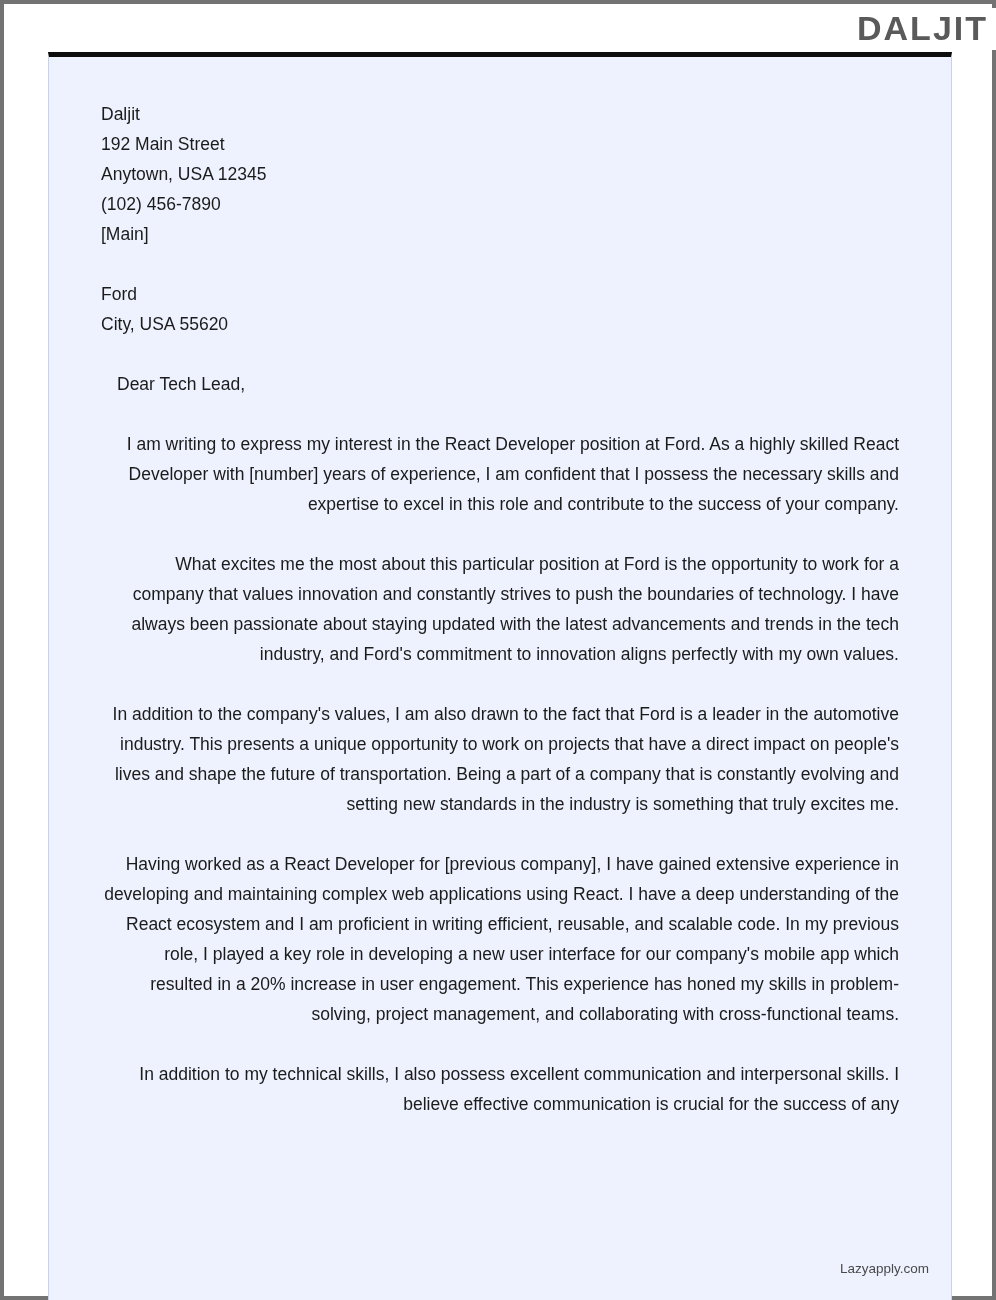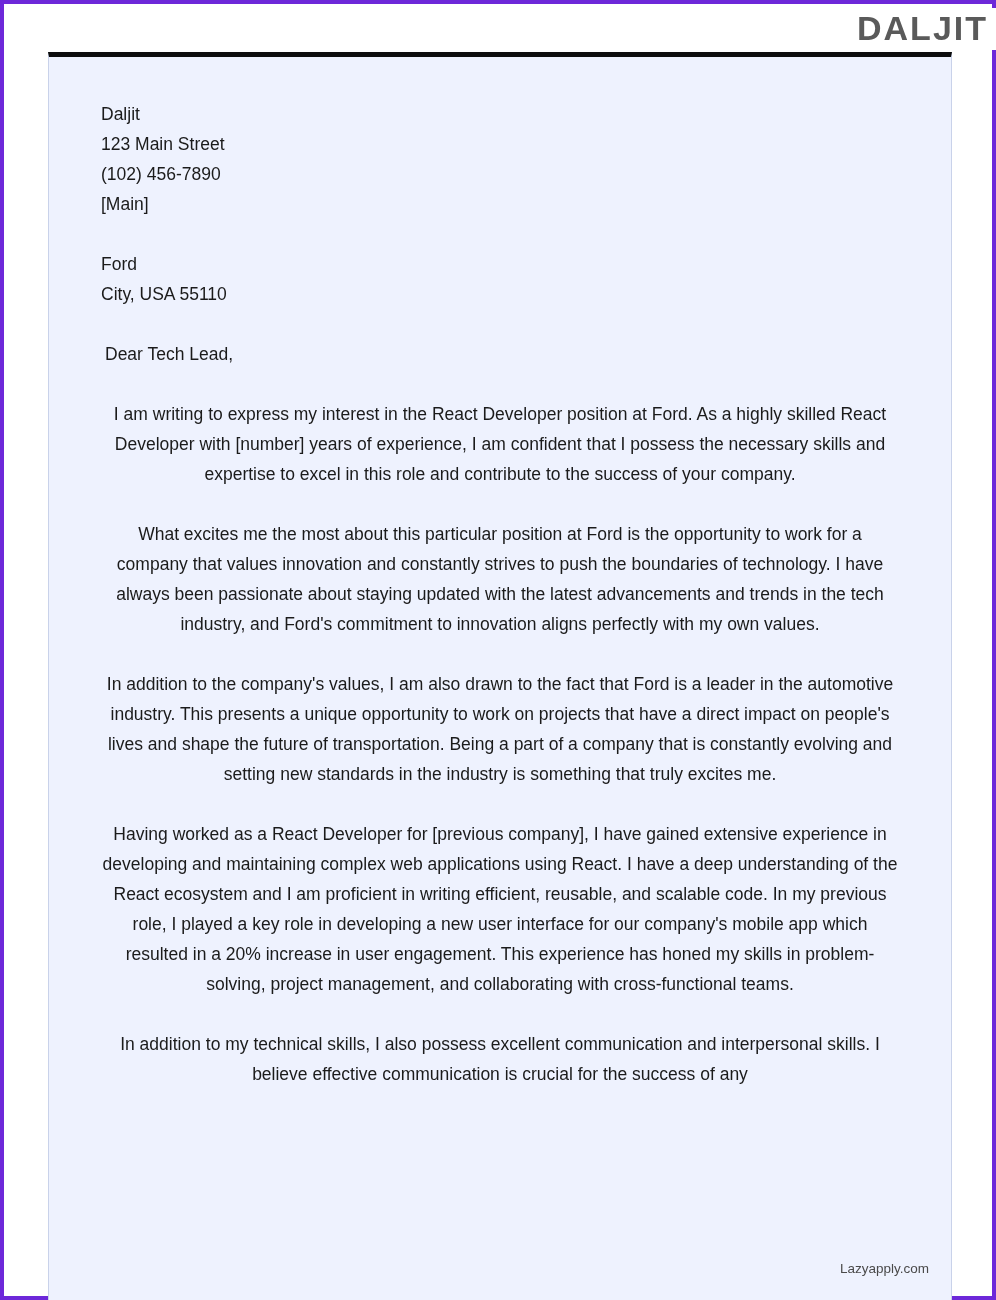--- a/index.html
+++ b/index.html
@@ -16,21 +16,21 @@
     position: relative;
   }
 
   
   .page-frame {
     position: absolute;
     left: 0;
     top: 0;
     width: 996px;
     height: 1300px;
-    border: 4px solid #6d28d9;
+    border: 4px solid #737373;
     background: #ffffff;
   }
 
   
   .header-band {
     position: absolute;
     left: 4px;
     top: 4px;
     width: 988px;
     height: 42px;
@@ -72,26 +72,26 @@
 
   .addr-line {
     display: block;
     white-space: pre;
   }
 
   .block-gap { height: 30px; }
 
   .para {
     margin: 0 0 30px 0;
-    text-align: center;
+    text-align: right;
   }
   .para:last-child { margin-bottom: 16px; }
 
   .salutation {
-    margin: 0 0 30px 4px;
+    margin: 0 0 30px 16px;
   }
 
   
   .brand-mark {
     position: absolute;
     right: 18px;
     bottom: 22px;
     font-family: "Liberation Sans", sans-serif;
     font-size: 13.5px;
     color: #4a4a4a;
@@ -106,30 +106,31 @@
 
   <div class="header-band">
     <div class="header-name">DALJIT</div>
   </div>
 
   <div class="letter-sheet">
     <div class="letter-body">
 
       <div>
         <span class="addr-line">Daljit</span>
-        <span class="addr-line">123 Main Street</span>
+        <span class="addr-line">192 Main Street</span>
+        <span class="addr-line">Anytown, USA 12345</span>
         <span class="addr-line">(102) 456-7890</span>
         <span class="addr-line">[Main]</span>
       </div>
 
       <div class="block-gap"></div>
 
       <div>
         <span class="addr-line">Ford</span>
-        <span class="addr-line">City, USA 55110</span>
+        <span class="addr-line">City, USA 55620</span>
       </div>
 
       <div class="block-gap"></div>
 
       <p class="salutation">Dear Tech Lead,</p>
 
       <p class="para">I am writing to express my interest in the React Developer position at Ford. As a highly skilled React Developer with [number] years of experience, I am confident that I possess the necessary skills and expertise to excel in this role and contribute to the success of your company.</p>
       <p class="para">What excites me the most about this particular position at Ford is the opportunity to work for a company that values innovation and constantly strives to push the boundaries of technology. I have always been passionate about staying updated with the latest advancements and trends in the tech industry, and Ford's commitment to innovation aligns perfectly with my own values.</p>
       <p class="para">In addition to the company's values, I am also drawn to the fact that Ford is a leader in the automotive industry. This presents a unique opportunity to work on projects that have a direct impact on people's lives and shape the future of transportation. Being a part of a company that is constantly evolving and setting new standards in the industry is something that truly excites me.</p>
       <p class="para">Having worked as a React Developer for [previous company], I have gained extensive experience in developing and maintaining complex web applications using React. I have a deep understanding of the React ecosystem and I am proficient in writing efficient, reusable, and scalable code. In my previous role, I played a key role in developing a new user interface for our company's mobile app which resulted in a 20% increase in user engagement. This experience has honed my skills in problem-solving, project management, and collaborating with cross-functional teams.</p>

